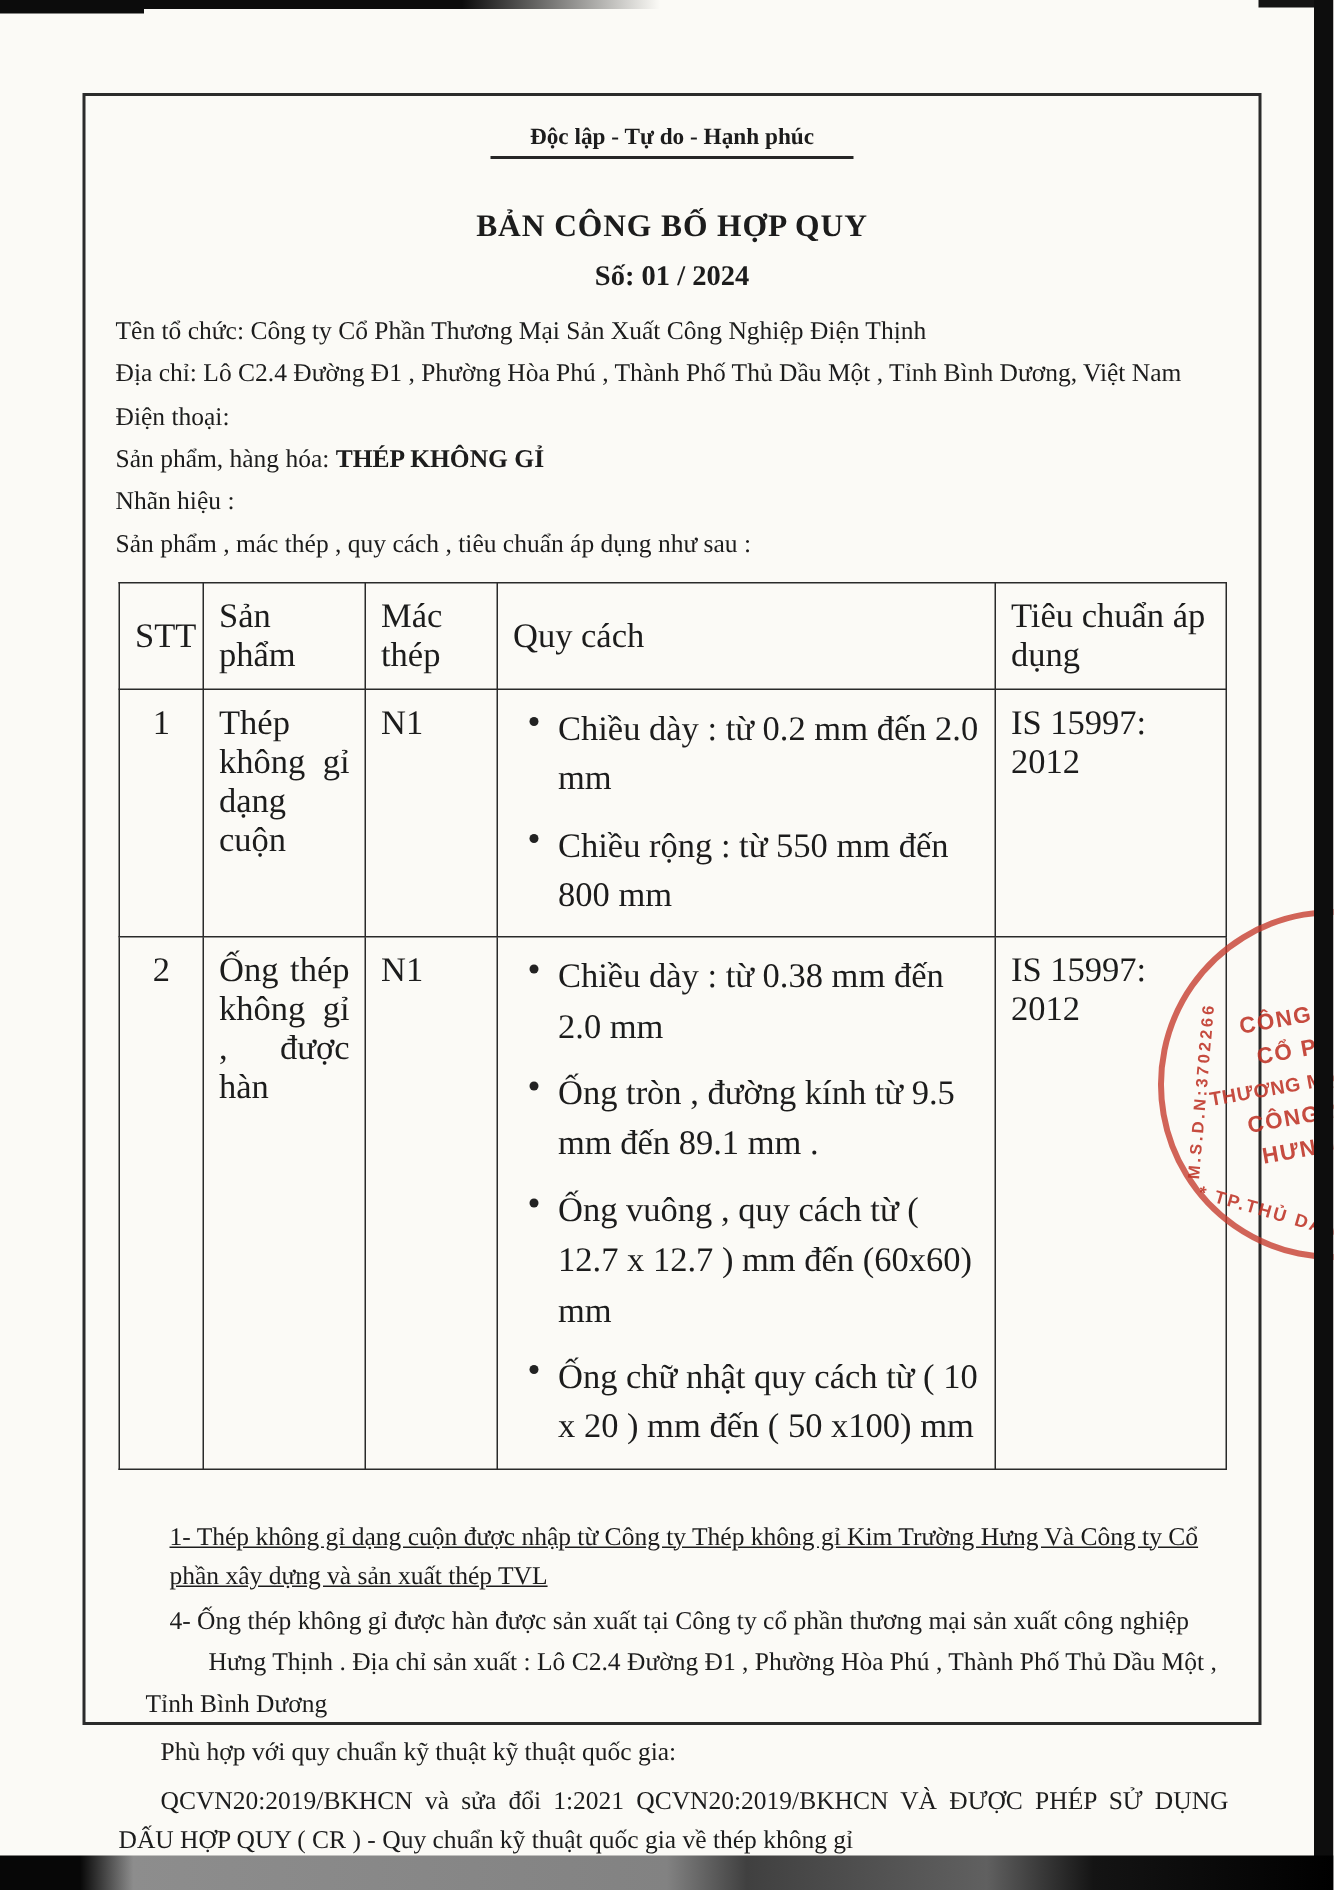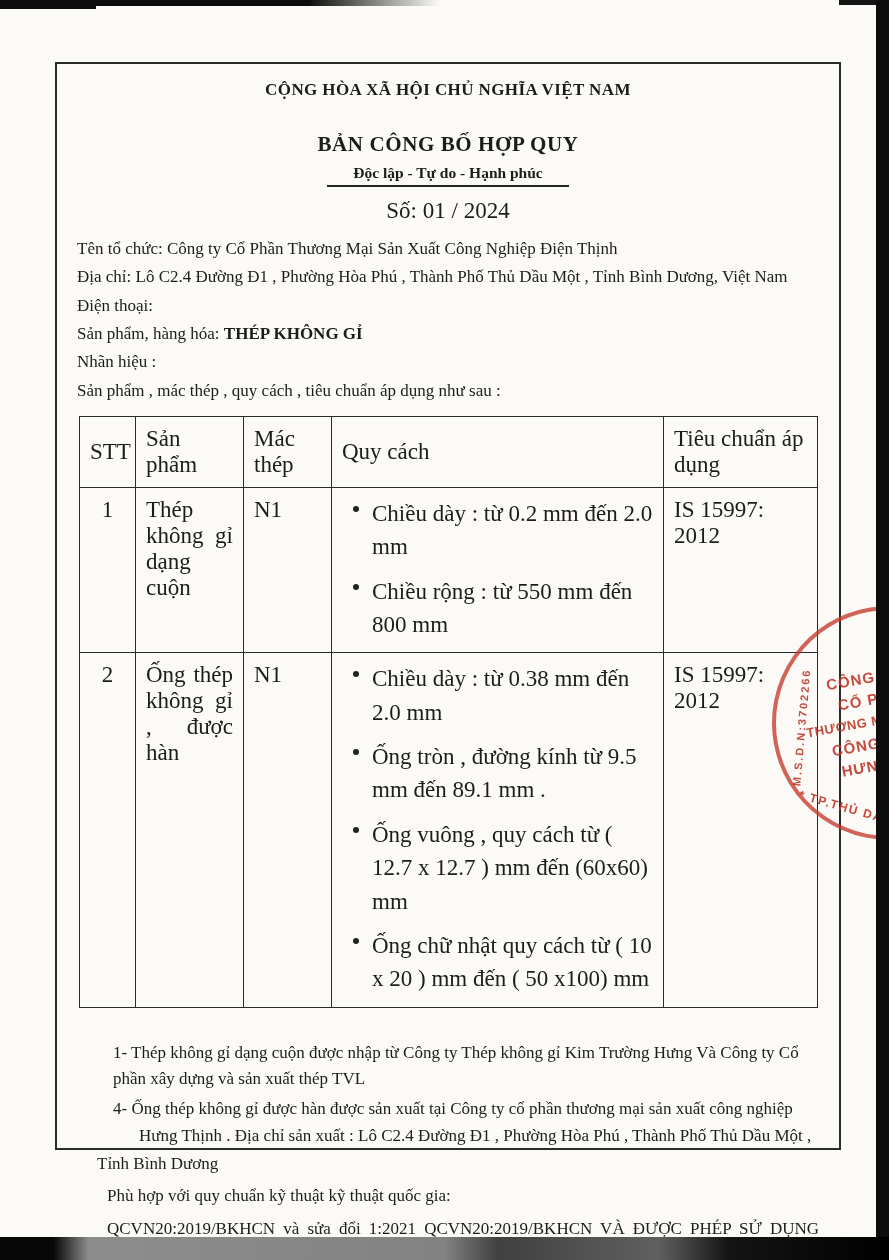--- a/index.html
+++ b/index.html
@@ -35,21 +35,21 @@
 
   .c { text-align:center; }
   .hdr-national { font-size:17px; font-weight:bold; letter-spacing:.4px; margin-top:4px; }
   .hdr-motto-wrap { margin-top:7px; }
   .hdr-motto {
     display:inline-block; font-size:15.5px; font-weight:bold;
     padding:0 26px 3px 26px;
     border-bottom:2px solid #262626;
   }
   .doc-title { margin-top:32px; font-size:21px; font-weight:bold; letter-spacing:.6px; }
-  .doc-number { margin-top:11px; font-size:23px; }
+  .doc-number { margin-top:11px; font-size:19px;font-weight:bold; }
 
   .info { margin-top:12px; font-size:17px; line-height:1.55; }
   .info p { margin:2px 4px 0 2px; }
   .info .ind { }
   .bold { font-weight:bold; }
 
   
   table.spec {
     margin:12px 3px 0 4px;
     width:calc(100% - 7px);
@@ -76,21 +76,21 @@
   ul.spec-list li:last-child { margin-bottom:2px; }
   ul.spec-list li::before {
     content:"";
     position:absolute; left:11px; top:9px;
     width:6px; height:6px; border-radius:50%;
     background:#222;
   }
 
   
   .notes { margin-top:32px; font-size:17px; line-height:1.55; }
-  .note1 { margin:0 16px 0 38px; }
+  .note1 { margin:0 16px 0 38px;text-decoration:underline; }
   .note2 { margin:4px 6px 0 38px; padding-left:26px; text-indent:-26px; }
   .note3 { margin:2px 0 0 22px; }
   .note4 { margin:6px 0 0 32px; }
   .note5 { margin:6px 2px 0 4px; text-align:justify; text-indent:28px; }
 
   
   .stamp {
     position:absolute;
     left:772px; top:606px;
     width:234px; height:234px;
@@ -121,26 +121,25 @@
 <body>
 
 <div class="scan">
 
   <div class="edge-top-a"></div>
   <div class="edge-top-b"></div>
   <div class="edge-top-c"></div>
 
   <div class="frame">
 
-    <div class="c hdr-national">CỘNG HÒA XÃ HỘI CHỦ NGHĨA VIỆT NAM</div>
-    <div class="c doc-title">BẢN CÔNG BỐ HỢP QUY</div>
-
     <div class="c hdr-motto-wrap">
       <span class="hdr-motto">Độc lập - Tự do - Hạnh phúc</span>
     </div>
+
+    <div class="c doc-title">BẢN CÔNG BỐ HỢP QUY</div>
     <div class="c doc-number">Số: 01 / 2024</div>
 
     <div class="info">
       <p>Tên tổ chức: Công ty Cổ Phần Thương Mại Sản Xuất Công Nghiệp Điện Thịnh</p>
       <p>Địa chỉ: Lô C2.4 Đường Đ1 , Phường Hòa Phú , Thành Phố Thủ Dầu Một , Tỉnh Bình Dương, Việt Nam</p>
       <p>Điện thoại:</p>
       <p class="ind"><span>Sản phẩm, hàng hóa: </span><span class="bold">THÉP KHÔNG GỈ</span></p>
       <p class="ind">Nhãn hiệu :</p>
       <p class="ind">Sản phẩm , mác thép , quy cách , tiêu chuẩn áp dụng như sau :</p>
     </div>

